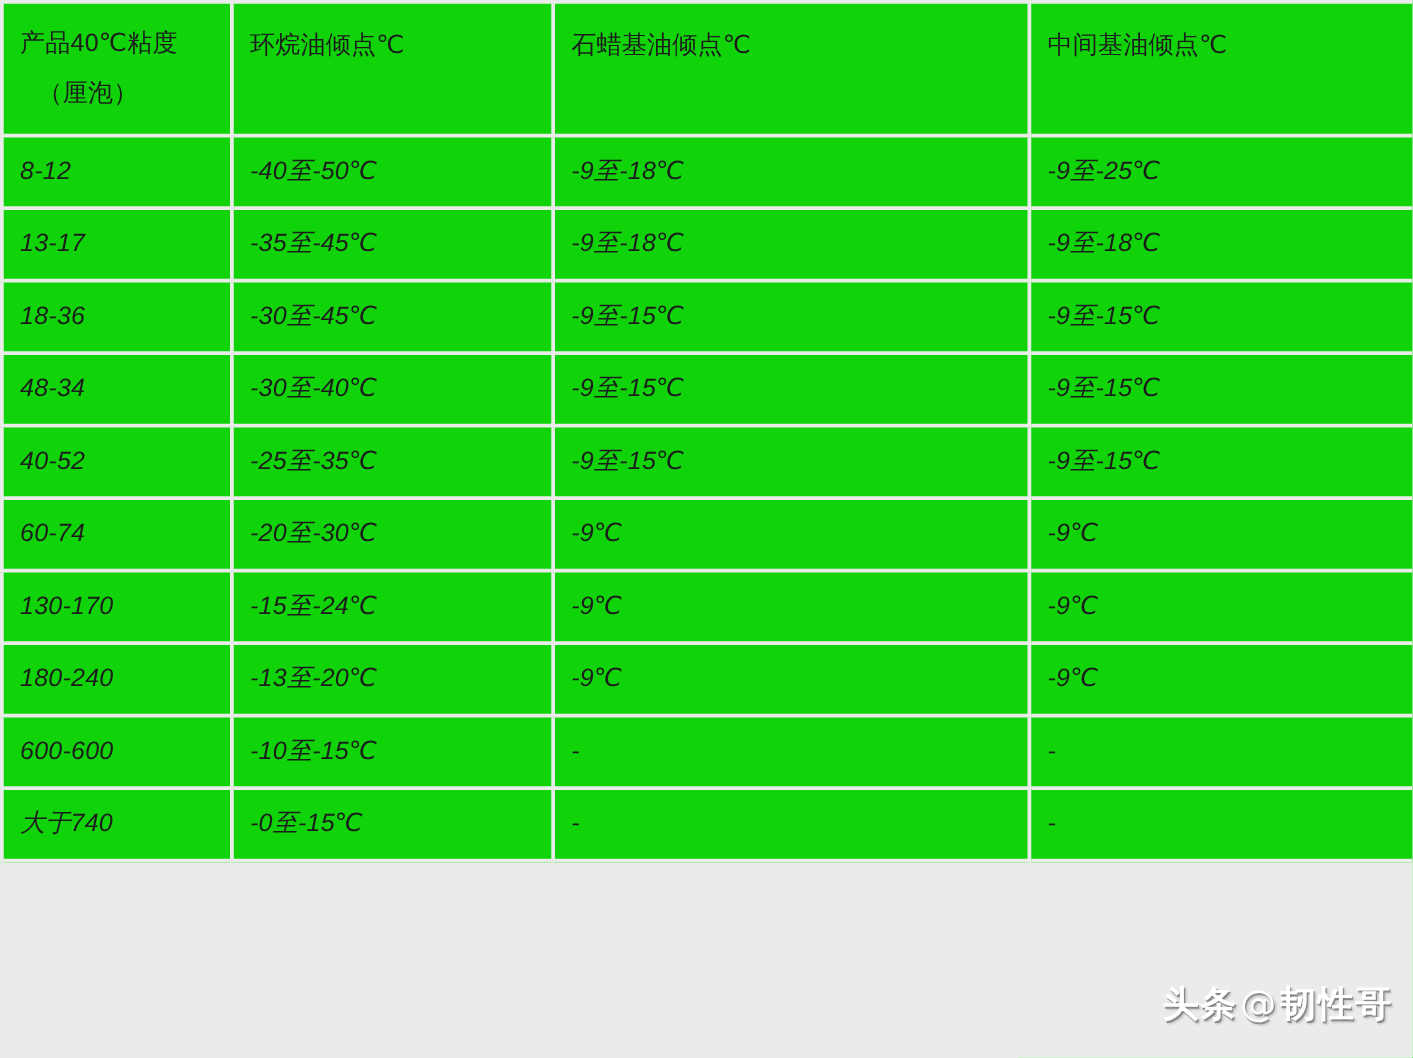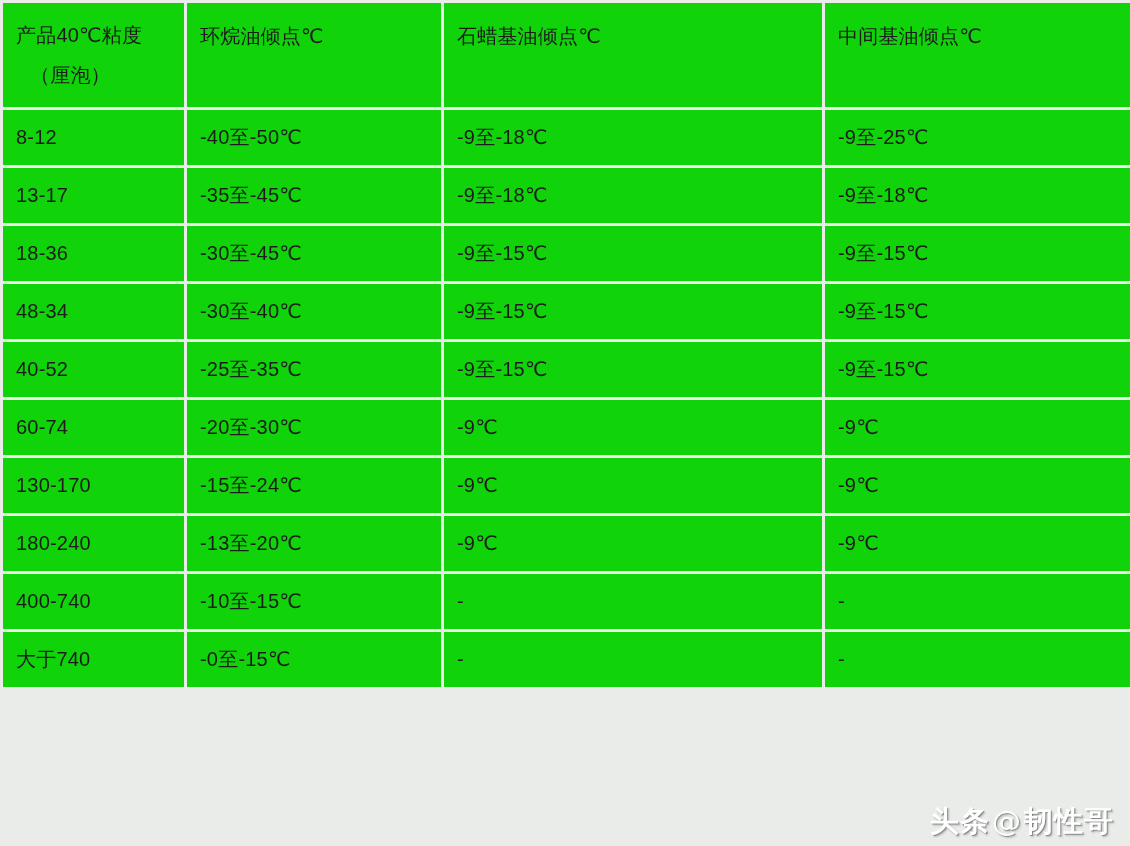--- a/index.html
+++ b/index.html
@@ -65,27 +65,28 @@
     margin-top: 14px;
     padding-left: 14px;
   }
   .hdr-single {
     display: block;
     margin-bottom: 38px;
   }
 
   table.visc-table tbody td {
     height: 55px;
+    font-style: italic;
   }
 
   
   #watermark {
     position: absolute;
     right: 16px;
-    bottom: 4px;
+    bottom: 22px;
     font-size: 29px;
     font-weight: bold;
     color: #ffffff;
     letter-spacing: 1px;
     text-shadow:
        1px 1px 0 rgba(0,0,0,0.30),
        2px 2px 2px rgba(0,0,0,0.20);
     pointer-events: none;
     white-space: nowrap;
     font-family: "DejaVu Sans", "Liberation Sans", sans-serif;
@@ -167,21 +168,21 @@
           <td>-9℃</td>
           <td>-9℃</td>
         </tr>
         <tr>
           <td>180-240</td>
           <td>-13至-20℃</td>
           <td>-9℃</td>
           <td>-9℃</td>
         </tr>
         <tr>
-          <td>400-740</td>
+          <td>600-600</td>
           <td>-10至-15℃</td>
           <td>-</td>
           <td>-</td>
         </tr>
         <tr>
           <td>大于740</td>
           <td>-0至-15℃</td>
           <td>-</td>
           <td>-</td>
         </tr>

